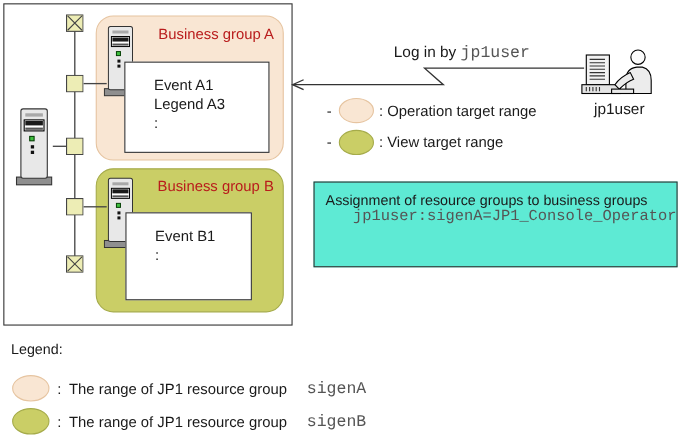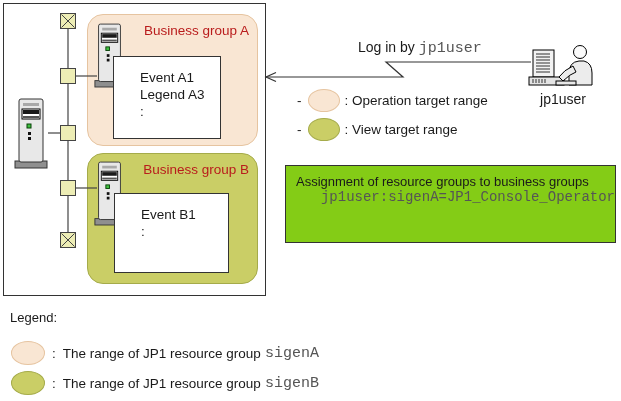--- a/index.html
+++ b/index.html
@@ -10,44 +10,44 @@
   .outer-box{position:absolute;left:3px;top:3px;width:261px;height:291px;border:1px solid #333;background:#fff;z-index:0;}
   .group{position:absolute;border-radius:16px;z-index:1;box-sizing:border-box;border:1px solid;}
   .group-a{left:87px;top:14px;width:171px;height:132px;background:var(--operation-target-fill);border-color:var(--operation-target-border);}
   .group-b{left:87px;top:153px;width:171px;height:131px;background:var(--view-target-fill);border-color:var(--view-target-border);}
   .group-label{position:absolute;right:8px;top:8px;font-size:13.5px;color:#b91c1c;white-space:nowrap;}
   svg.overlay{position:absolute;left:0;top:0;z-index:2;}
   .event-box{
     position:absolute;background:#fff;border:1px solid #333;z-index:3;box-sizing:border-box;
     font-size:13.5px;line-height:17px;padding:12px 0 0 26px;
   }
-  .event-a{left:113px;top:56px;width:108px;height:83px;}
+  .event-a{left:113px;top:56px;width:132px;height:83px;}
   .event-b{left:114px;top:193px;width:115px;height:80px;}
   .mono{font-family:"Liberation Mono","DejaVu Sans Mono",monospace;color:#555;}
   .login-label{position:absolute;left:322px;top:39px;z-index:3;font-size:14px;white-space:nowrap;margin-left:36px;}
   .login-label .mono{font-size:15px;}
   .bullet-row{position:absolute;display:flex;align-items:center;z-index:3;font-size:13.5px;height:25px;white-space:nowrap;}
   .bullet-1{left:297px;top:88px;}
   .bullet-2{left:297px;top:117px;}
   .dash{margin-right:4px;}
   .chip{display:inline-block;width:32px;height:23px;border-radius:50%;margin:0 5px 0 2px;box-sizing:border-box;}
   .chip-operation{background:var(--operation-target-fill);border:1px solid var(--operation-target-border);}
   .chip-view{background:var(--view-target-fill);border:1px solid var(--view-target-border);}
-  .assignment-box{position:absolute;left:285px;top:165px;width:331px;height:78px;border:1px solid #333;background:#84cc16;z-index:3;box-sizing:border-box;}
+  .assignment-box{position:absolute;left:285px;top:165px;width:331px;height:78px;border:1px solid #333;background:#5eead4;z-index:3;box-sizing:border-box;}
   .assignment-title{margin:8px 0 0 10px;font-size:13px;white-space:nowrap;}
   .assignment-line{margin-left:24px;font-size:14px;line-height:17px;white-space:nowrap;text-align:right;}
   .assignment-line:first-of-type{margin-top:7px;}
   .user-label{position:absolute;left:527px;top:91px;width:72px;text-align:center;font-size:14px;z-index:3;}
   .legend-title{position:absolute;left:10px;top:310px;font-size:13px;z-index:3;}
   .legend-row{position:absolute;display:flex;align-items:center;font-size:13.5px;z-index:3;white-space:nowrap;}
   .legend-row-1{left:11px;top:341px;}
   .legend-row-2{left:11px;top:371px;}
   .legend-chip{display:inline-block;width:34px;height:24px;border-radius:50%;margin-right:7px;box-sizing:border-box;}
   .legend-sep{margin-right:7px;}
-  .legend-code{margin-left:4px;font-size:15px;}
+  .legend-code{margin-left:18px;font-size:15px;}
 </style>
 </head>
 <body>
 
 <div class="canvas">
 
   <div class="outer-box"></div>
 
   <div class="group group-a">
     <div class="group-label">Business group A</div>

